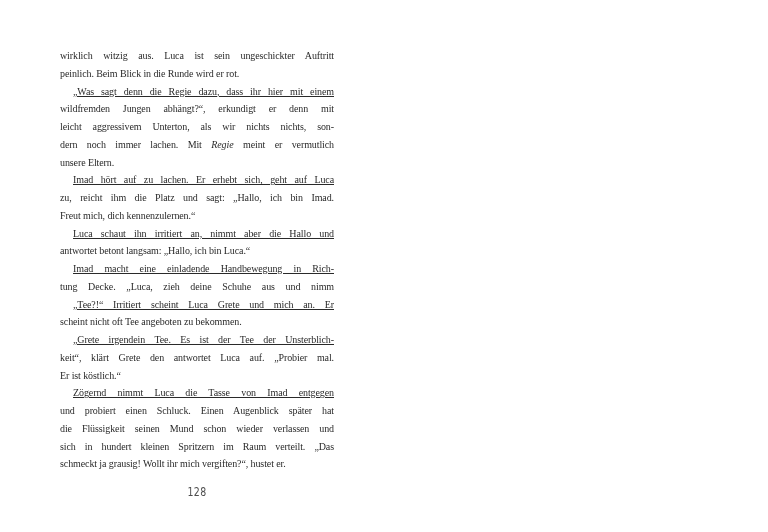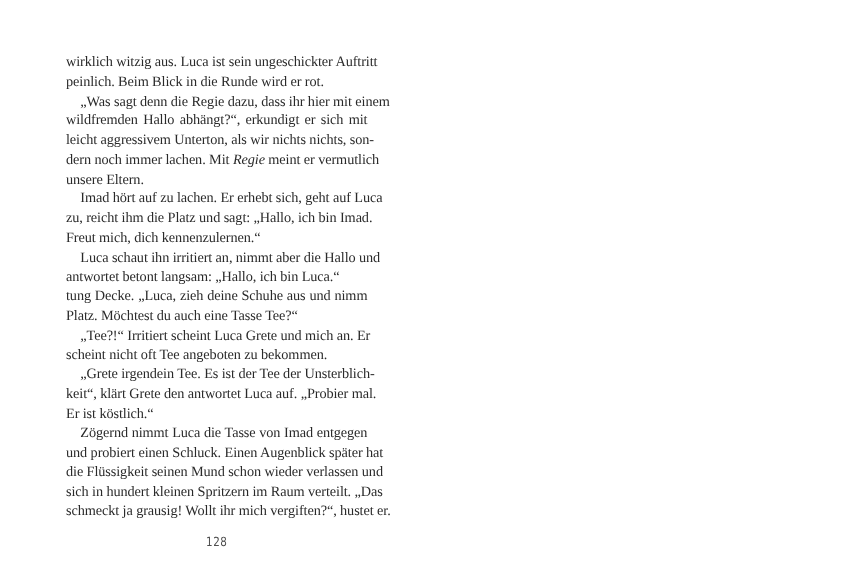--- a/index.html
+++ b/index.html
@@ -5,53 +5,53 @@
   html,body{margin:0;padding:0;}
   body{
     width:768px;height:532px;position:relative;overflow:hidden;
     background:#ffffff;
     font-family:"Liberation Serif","DejaVu Serif",serif;
     color:#2a2a2a;
   }
   .page{position:absolute;top:0;bottom:0;}
   .page.left{left:0;width:384px;}
   .page.right{left:384px;width:384px;}
-  .textblock{position:absolute;font-size:13px;letter-spacing:-0.1px;}
+  .textblock{position:absolute;font-size:10px;letter-spacing:-0.1px;}
   #left-text{left:60px;top:47px;width:274px;}
   .tl{line-height:17.75px;white-space:nowrap;overflow:visible;}
   .tl.just{text-align:justify;text-align-last:justify;}
-  .tl.ind{text-indent:13px;}
+  .tl.ind{text-indent:13px;text-decoration:underline;}
   .pagenum{
     position:absolute;top:485px;width:100px;text-align:center;
     font-family:"DejaVu Sans",sans-serif;font-size:11.5px;color:#4e4e4e;
     letter-spacing:0.5px;transform:scaleX(0.82);
   }
   #left-num{left:147px;}
 </style>
 </head>
 <body>
 
 <div class="spread">
 
   <section class="page left">
     <div class="textblock" id="left-text">
         <div class="tl just">wirklich witzig aus. Luca ist sein ungeschickter Auftritt</div>
         <div class="tl">peinlich. Beim Blick in die Runde wird er rot.</div>
         <div class="tl just ind">„Was sagt denn die Regie dazu, dass ihr hier mit einem</div>
-        <div class="tl just">wildfremden Hallo abhängt?“, erkundigt er sich mit</div>
+        <div class="tl just">wildfremden Jungen abhängt?“, erkundigt er denn mit</div>
         <div class="tl just">leicht aggressivem Unterton, als wir nichts nichts, son-</div>
         <div class="tl just">dern noch immer lachen. Mit <i>Regie</i> meint er vermutlich</div>
         <div class="tl">unsere Eltern.</div>
         <div class="tl just ind">Imad hört auf zu lachen. Er erhebt sich, geht auf Luca</div>
         <div class="tl just">zu, reicht ihm die Platz und sagt: „Hallo, ich bin Imad.</div>
         <div class="tl">Freut mich, dich kennenzulernen.“</div>
         <div class="tl just ind">Luca schaut ihn irritiert an, nimmt aber die Hallo und</div>
         <div class="tl">antwortet betont langsam: „Hallo, ich bin Luca.“</div>
+        <div class="tl just ind">Imad macht eine einladende Handbewegung in Rich-</div>
         <div class="tl just">tung Decke. „Luca, zieh deine Schuhe aus und nimm</div>
-        <div class="tl">Platz. Möchtest du auch eine Tasse Tee?“</div>
         <div class="tl just ind">„Tee?!“ Irritiert scheint Luca Grete und mich an. Er</div>
         <div class="tl">scheint nicht oft Tee angeboten zu bekommen.</div>
         <div class="tl just ind">„Grete irgendein Tee. Es ist der Tee der Unsterblich-</div>
         <div class="tl just">keit“, klärt Grete den antwortet Luca auf. „Probier mal.</div>
         <div class="tl">Er ist köstlich.“</div>
         <div class="tl just ind">Zögernd nimmt Luca die Tasse von Imad entgegen</div>
         <div class="tl just">und probiert einen Schluck. Einen Augenblick später hat</div>
         <div class="tl just">die Flüssigkeit seinen Mund schon wieder verlassen und</div>
         <div class="tl just">sich in hundert kleinen Spritzern im Raum verteilt. „Das</div>
         <div class="tl">schmeckt ja grausig! Wollt ihr mich vergiften?“, hustet er.</div>

